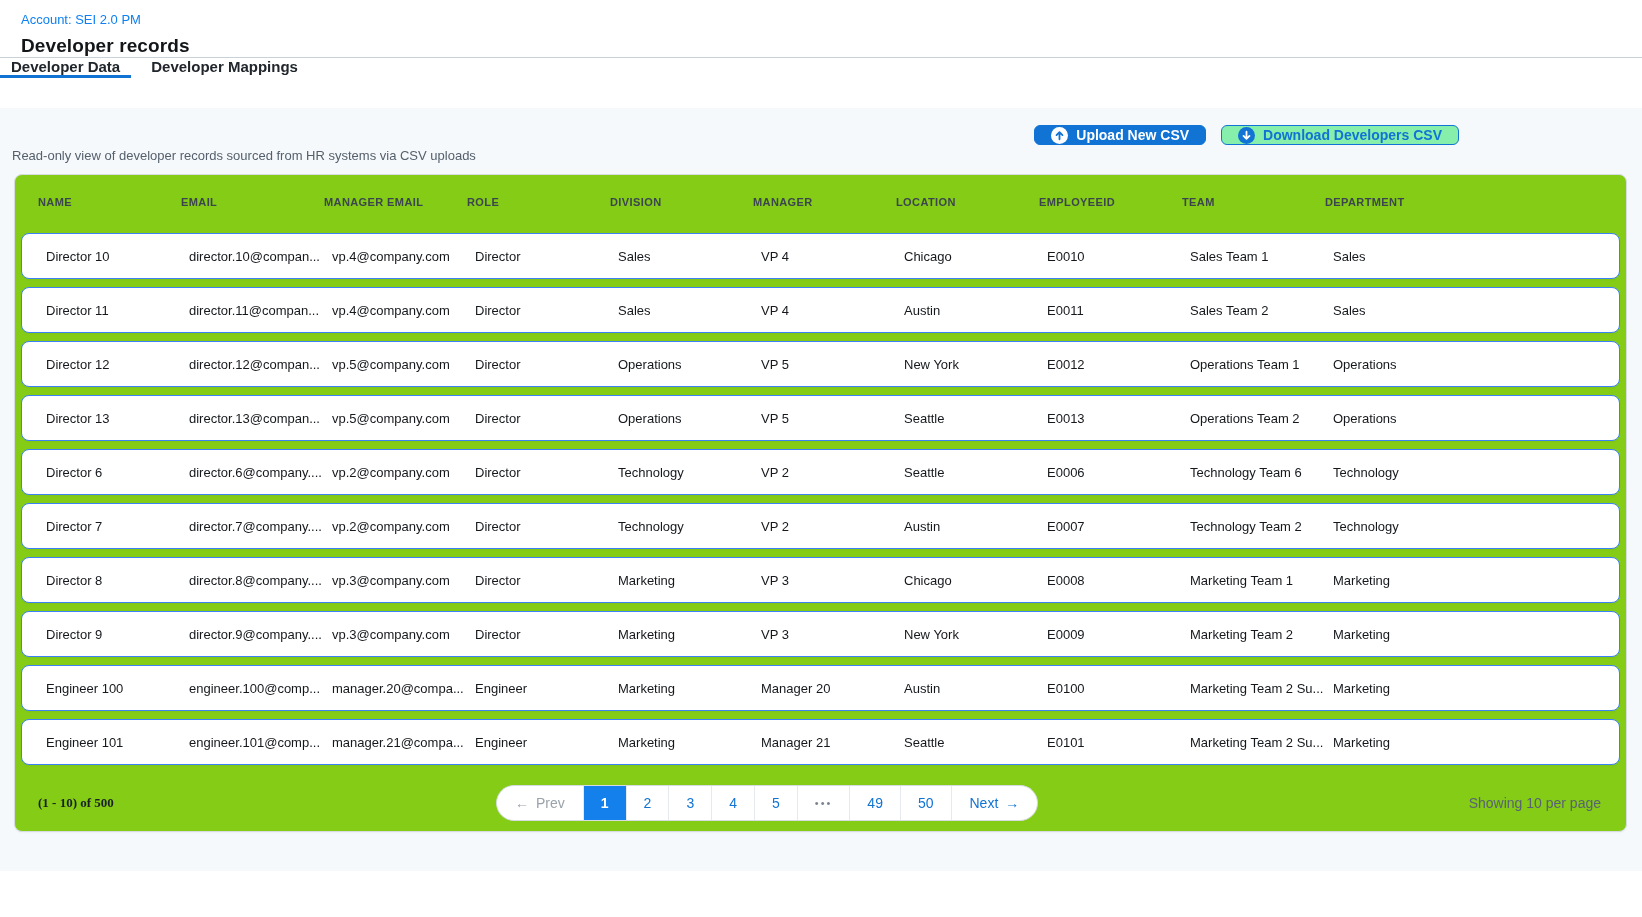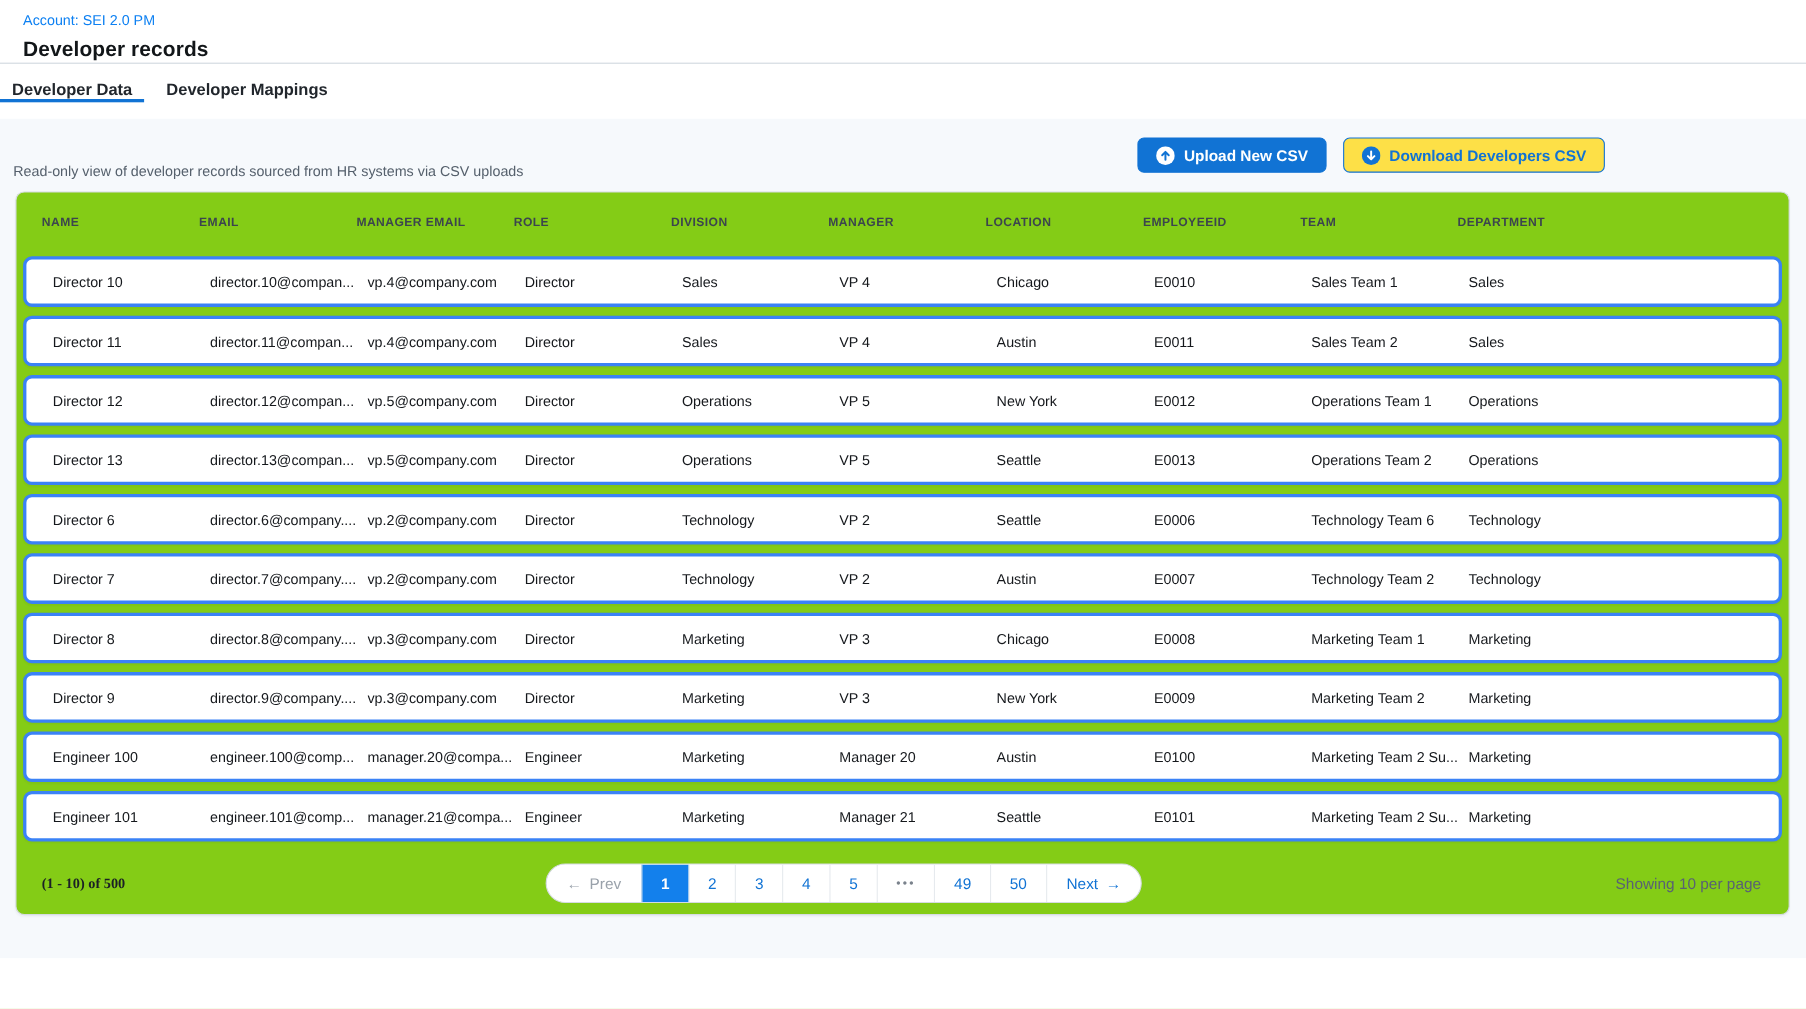--- a/index.html
+++ b/index.html
@@ -9,49 +9,49 @@
     font-family: "Liberation Sans", "DejaVu Sans", sans-serif;
     color: #15181c;
   }
 
   
   .page-header { height: 58px; padding: 10px 20px 0 21px; background: #fff; border-bottom: 1px solid #c9d1d9; }
   .account-link { display: inline-block; font-size: 13px; color: #0d80f2; text-decoration: none; cursor: pointer; }
   .page-title { margin-top: 7px; font-size: 19px; font-weight: 700; color: #121619; letter-spacing: .1px; }
 
   
-  .tab-bar { height: 50px; background: #fff; display: flex; align-items: center; padding-left: 0; }
+  .tab-bar { height: 50px; background: #fff; display: flex; align-items: flex-start; padding-left: 0; }
   .tab { display: flex; align-items: center; padding: 0 11px; font-size: 15px; font-weight: 700;
          color: #21262c; cursor: pointer; border-bottom: 3px solid transparent; }
   .tab + .tab { margin-left: 9px; }
   .tab.active { border-bottom-color: #1173d4; }
 
   
   .content { background: #f6f9fc; padding-bottom: 39px; }
 
   .section-header { position: relative; padding: 17px 12px 0 12px; height: 66px; }
   .section-title { font-size: 15px; font-weight: 700; color: #15191e; }
   .section-subtitle { margin-top: 23px; font-size: 13px; color: #55606c; }
   .actions { position: absolute; top: 17px; right: 183px; display: flex; gap: 15px; }
-  .btn { display: inline-flex; align-items: center; gap: 8px; height: 32px; padding: 0 16px;
+  .btn { display: inline-flex; align-items: center; gap: 8px; height: 20px; padding: 0 16px;
          border-radius: 6px; font-family: inherit; font-size: 14px; font-weight: 700; cursor: pointer; }
   .btn .icon { display: inline-flex; }
   .btn.primary { background: #1173d4; border: 1px solid #1173d4; color: #fff; }
-  .btn.outline { background: #fde047; border: 1px solid #1173d4; color: #1173d4; }
+  .btn.outline { background: #86efac; border: 1px solid #1173d4; color: #1173d4; }
 
   
   .card { margin: 0 15px 0 14px; background: #84cc16; border: 1px solid #d6dce2; border-radius: 8px;
           box-shadow: 0 1px 2px rgba(16,24,40,.04); }
   .thead { display: grid; grid-template-columns: repeat(9, 143px) 1fr; align-items: center;
            height: 54px; padding: 0 23px; }
   .hcell { font-size: 11px; font-weight: 600; color: #3c454e; letter-spacing: .4px; white-space: nowrap; overflow: hidden; }
   .tbody { padding: 4px 6px 2px 6px; }
   .row-card { display: grid; grid-template-columns: repeat(9, 143px) 1fr; align-items: center;
               height: 46px; margin-bottom: 8px; padding: 0 24px;
-              background: #fff; border: 3px solid #3b82f6; border-radius: 8px;
+              background: #fff; border: 1px solid #3b82f6; border-radius: 8px;
               box-shadow: 0 1px 2px rgba(16,24,40,.04); }
   .cell { font-size: 13px; color: #15181c; white-space: nowrap; overflow: hidden; padding-right: 10px; }
 
   
   .pagination-bar { position: relative; height: 56px; }
   .range { position: absolute; left: 23px; top: 50%; transform: translateY(-50%);
            font-size: 13px; font-weight: 600; color: #1b2026; font-family: Liberation Serif, serif; }
   .pill { position: absolute; left: 481px; top: 50%; transform: translateY(-50%);
           display: inline-flex; align-items: stretch; height: 36px; background: #fff;
           border: 1px solid #d5dbe1; border-radius: 18px; overflow: hidden; }

